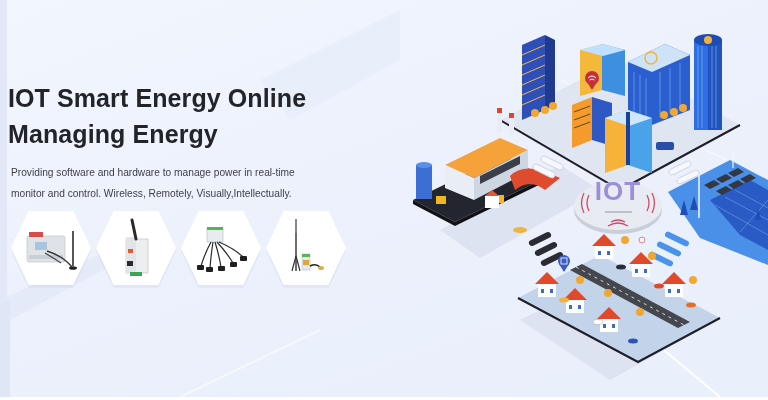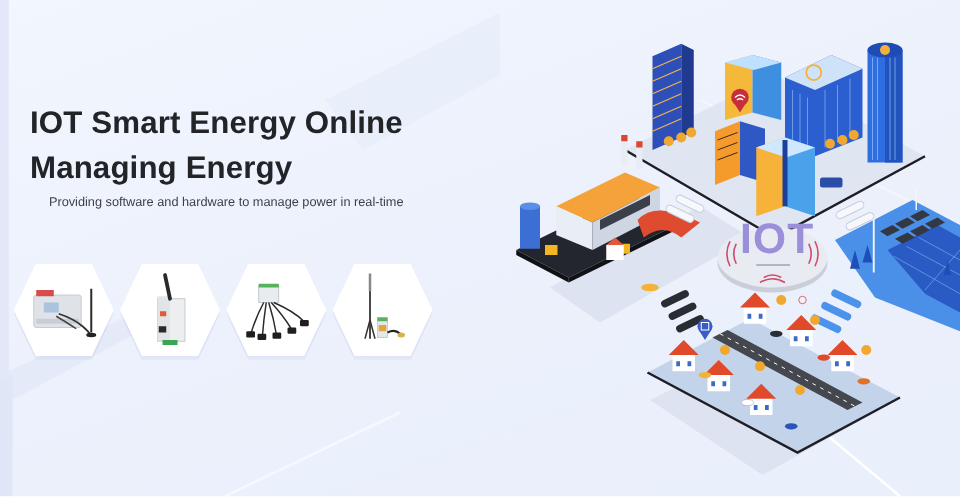--- a/index.html
+++ b/index.html
@@ -6,48 +6,48 @@
   html, body { width: 768px; height: 400px; overflow: hidden; background: #ffffff; }
   body { font-family: "Liberation Sans", "DejaVu Sans", sans-serif; position: relative; }
   .hero {
     position: absolute; left: 0; top: 0; width: 768px; height: 397px;
     background: linear-gradient(160deg, #f2f6fe 0%, #ecf1fc 45%, #e9effb 100%);
     overflow: hidden;
   }
   .hero .edge { position: absolute; left: 0; top: 0; width: 7px; height: 397px; background: #e2e8f7; }
   .bg-svg { position: absolute; left: 0; top: 0; width: 768px; height: 397px; }
   .title {
-    position: absolute; left: 24px; top: 80px; width: 360px;
+    position: absolute; left: 8px; top: 80px; width: 360px;
     font-weight: 700; font-size: 25px; line-height: 36px; color: #222428;
     letter-spacing: 0.1px;
   }
   .title span { display: block; white-space: nowrap; }
   .subtitle {
-    position: absolute; left: 11px; top: 152px; width: 340px;
-    font-size: 10.2px; line-height: 21px; color: #3c3f45; text-align: center;
+    position: absolute; left: 11px; top: 162px; width: 340px;
+    font-size: 10.2px; line-height: 21px; color: #3c3f45;
   }
   .subtitle span { display: block; white-space: nowrap; }
   .products { position: absolute; left: 11px; top: 211px; height: 74px; }
   .hex {
     position: absolute; top: 0; width: 80px; height: 74px;
     background: #ffffff;
     clip-path: polygon(22% 0%, 78% 0%, 100% 50%, 78% 100%, 22% 100%, 0% 50%);
     cursor: pointer;
   }
   .hex-shadow {
     position: absolute; top: 3px; width: 80px; height: 74px;
     background: rgba(150,165,210,0.18);
     clip-path: polygon(22% 0%, 78% 0%, 100% 50%, 78% 100%, 22% 100%, 0% 50%);
     filter: blur(3px);
   }
   .hex svg { position: absolute; left: 0; top: 0; width: 80px; height: 74px; }
   .illus { position: absolute; left: 400px; top: 18px; width: 368px; height: 379px; }
   .iot-label {
     position: absolute; left: 592px; top: 176px; width: 52px; text-align: center;
-    font-weight: 700; font-size: 34px; color: #9a8fd8; letter-spacing: 1px; line-height: 30px;
+    font-weight: 700; font-size: 26px; color: #9a8fd8; letter-spacing: 1px; line-height: 30px;
   }
 </style>
 </head>
 <body>
 
 <div class="hero">
   <div class="edge"></div>
 
   <svg class="bg-svg" viewBox="0 0 768 397">
     <polygon points="260,80 400,10 400,60 290,120" fill="#e6ecfa" opacity="0.7"></polygon>
@@ -58,20 +58,21 @@
     <line x1="560" y1="80" x2="768" y2="180" stroke="#f4f7fe" stroke-width="1.5"></line>
   </svg>
 
   <h1 class="title">
     <span>IOT Smart Energy Online</span>
     <span>Managing Energy</span>
   </h1>
 
   <p class="subtitle">
     <span>Providing software and hardware to manage power in real-time</span>
+    <span>monitor and control. Wireless, Remotely, Visually,Intellectually.</span>
   </p>
 
   <div class="products">
     <div class="hex-shadow" style="left:0px"></div>
     <div class="hex-shadow" style="left:85px"></div>
     <div class="hex-shadow" style="left:170px"></div>
     <div class="hex-shadow" style="left:255px"></div>
 
     <div class="hex" style="left:0px">
       <svg viewBox="0 0 80 74">

